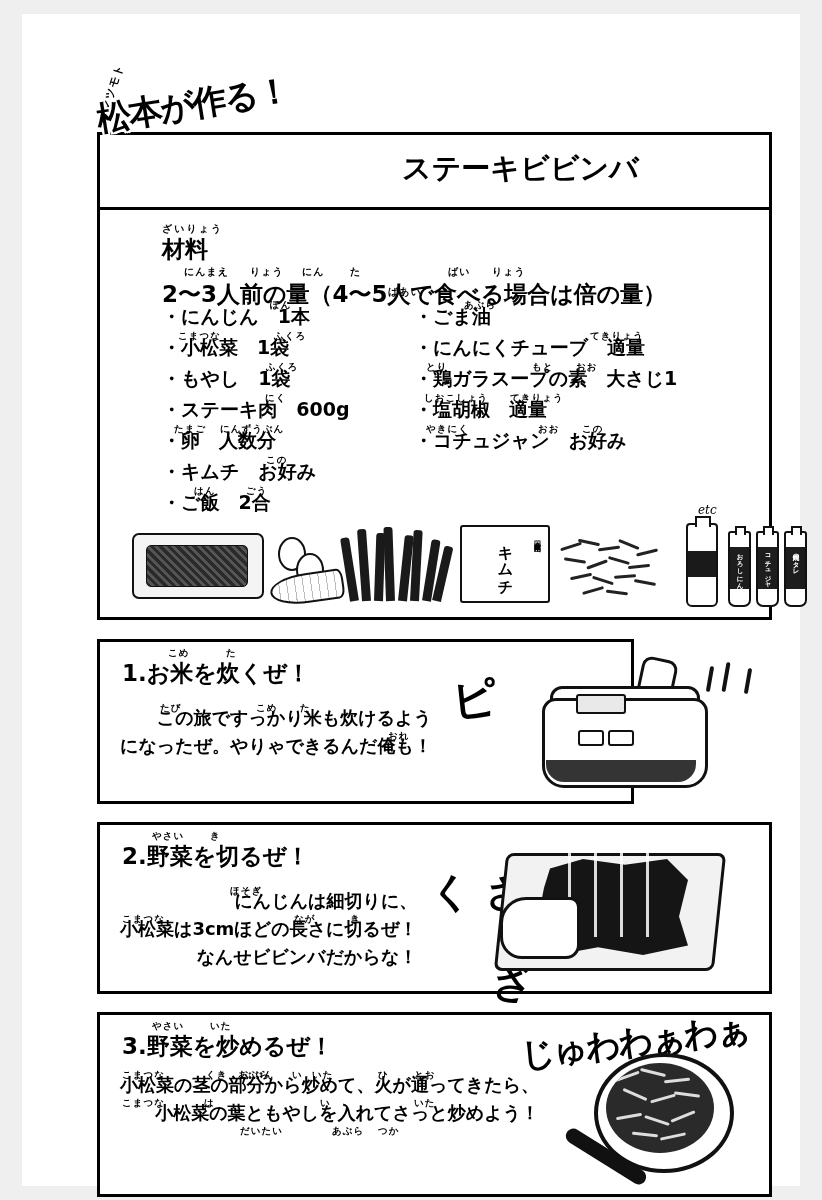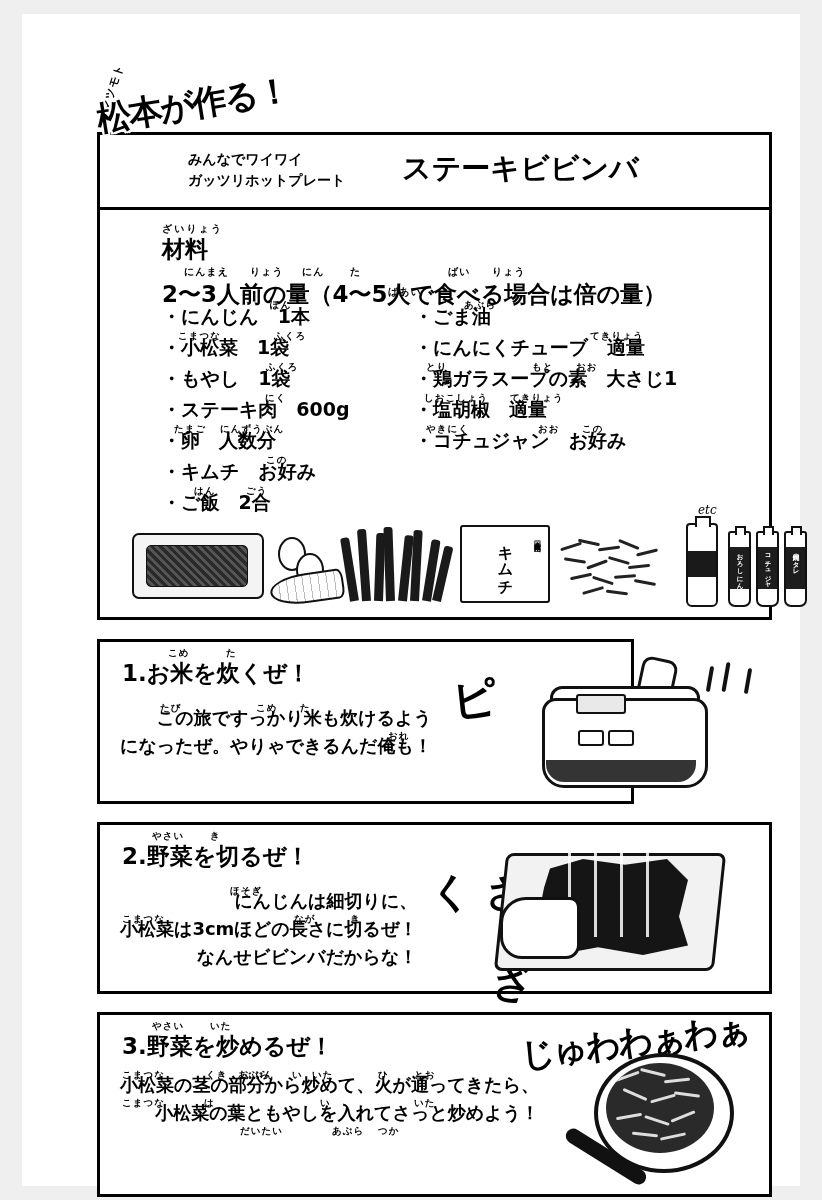--- a/index.html
+++ b/index.html
@@ -316,24 +316,20 @@
   <div class="sheet">
 
     <div class="ribbon">
       <div class="ribbon-kana">マツモト</div>
       <div class="ribbon-text">松本が作る！</div>
     </div>
 
     <div class="panel" id="panel-ingredients">
 
       <div class="hdr">
-        <div class="hdr-sub">
-          <div>みんなでワイワイ</div>
-          <div>ガッツリホットプレート</div>
-        </div>
         <div class="hdr-title">ステーキビビンバ</div>
       </div>
 
       <div class="ing-wrap">
         <div class="ing-h">
           <span class="furi">ざいりょう</span>
           <span>材料</span>
         </div>
         <div class="ruby-line">
           <span style="left:22px;">にんまえ</span>

